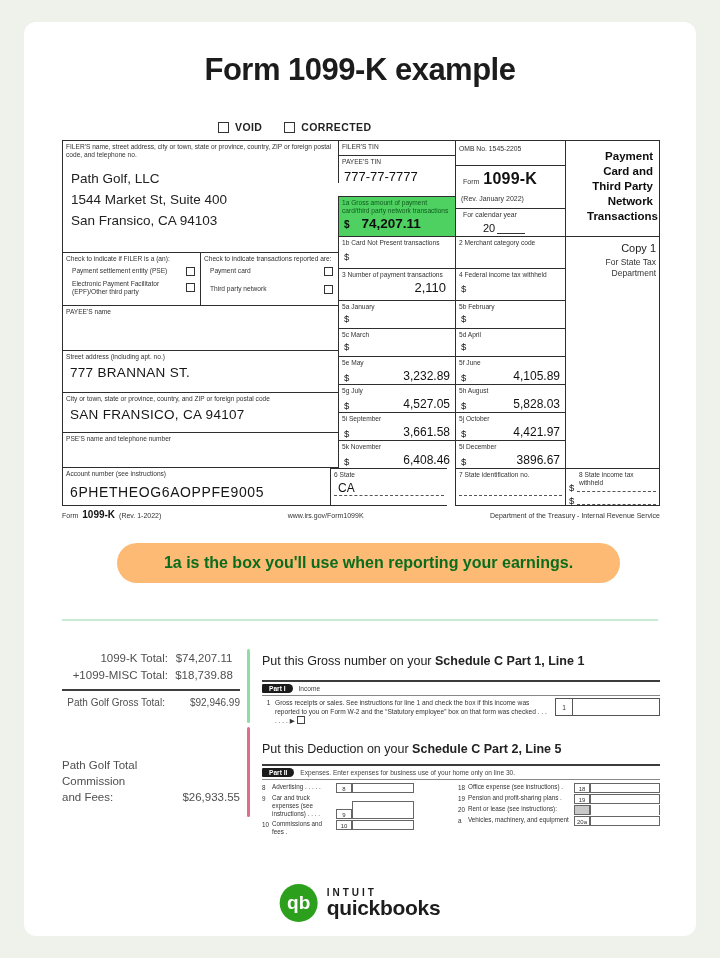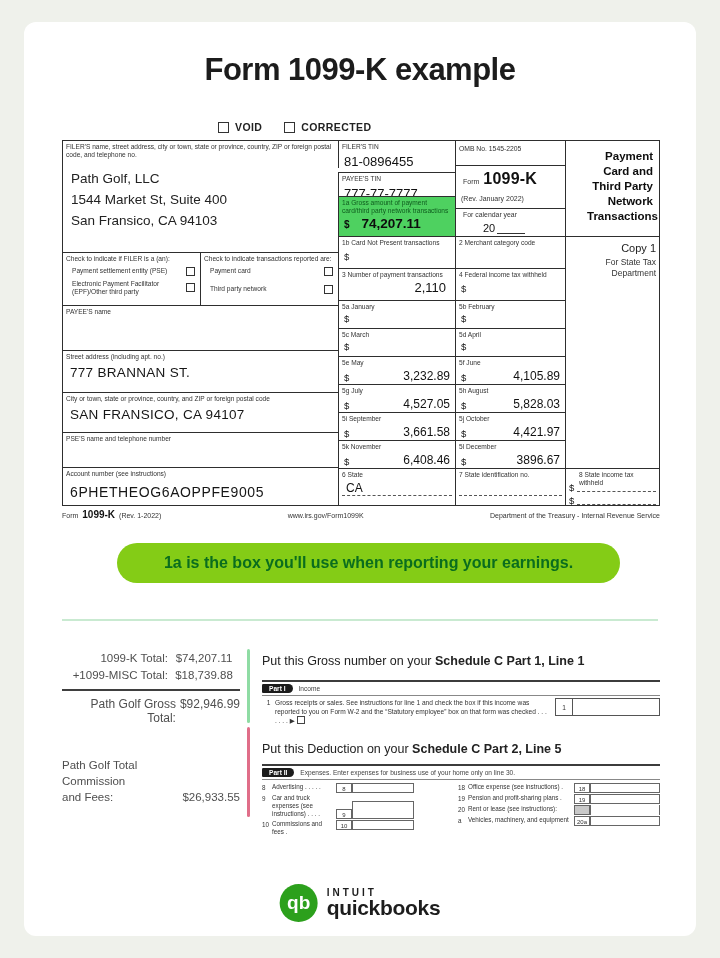--- a/index.html
+++ b/index.html
@@ -46,29 +46,29 @@
   .dash-abs{position:absolute;left:3px;right:3px;border-bottom:1px dashed #555;}
   .dashrow{position:absolute;left:3px;right:3px;display:flex;align-items:flex-end;}
   .dashrow .d{font-size:9.5px;color:#111;}
   .dashrow .fill{flex:1;border-bottom:1px dashed #555;margin:0 0 1px 3px;}
   .state-val{font-size:12px;margin:2px 0 0 4px;color:#111;}
   
   .f-footer{position:absolute;left:62px;top:509px;width:598px;display:flex;justify-content:space-between;align-items:baseline;font-size:7px;color:#333;}
   .f-footer .fw{font-size:7px;}
   .f-footer .fn{font-size:10px;font-weight:700;color:#111;margin:0 2px;}
   
-  .pill{position:absolute;left:117px;top:543px;width:503px;height:40px;border-radius:20px;background:#84cc16;display:flex;align-items:center;justify-content:center;font-size:16px;font-weight:600;color:#0a6d1e;}
+  .pill{position:absolute;left:117px;top:543px;width:503px;height:40px;border-radius:20px;background:#fdba74;display:flex;align-items:center;justify-content:center;font-size:16px;font-weight:600;color:#0a6d1e;}
   .sep{position:absolute;left:62px;top:619px;width:596px;border-top:2px solid #c9ead1;}
   
   .summary{position:absolute;left:62px;top:650px;width:178px;color:#4f4f4f;}
   .srow{display:flex;font-size:11.5px;line-height:1.5;}
   .srow .sl{flex:1;text-align:right;}
   .srow .sv{width:72px;text-align:center;}
   .sdiv{border-top:2px solid #3f3f3f;margin:4px 0 6px 0;}
-  .grossrow{display:flex;font-size:12px;}
+  .grossrow{display:flex;font-size:10px;gap:21px;}
   .grossrow .gl{flex:1;text-align:right;}
   .grossrow .gv{margin-left:4px;text-align:right;}
   .commission{position:absolute;left:62px;top:757px;width:178px;display:flex;align-items:flex-end;color:#4f4f4f;font-size:11.5px;line-height:1.4;}
   .commission .cl{flex:1;}
   .commission .cv{text-align:right;}
   .bar{position:absolute;width:3px;border-radius:2px;}
   .bar-green{left:247px;top:649px;height:74px;background:#8fdca4;}
   .bar-pink{left:247px;top:727px;height:90px;background:#e06e89;}
   
   .sched{position:absolute;left:262px;width:398px;color:#222;}
@@ -176,21 +176,21 @@
 
     <div class="cell b-b" style="left:0;top:327px;width:276px;height:39px;">
       <div class="lbl">Account number (see instructions)</div>
       <div class="acct-val">6PHETHEOG6AOPPFE9005</div>
     </div>
 
     <div class="cell" style="left:276px;top:0;width:117px;height:28px;">
       <div class="lbl">FILER'S TIN</div>
       <div class="tin-val">81-0896455</div>
     </div>
-    <div class="cell" style="left:276px;top:32px;width:117px;height:28px;">
+    <div class="cell" style="left:276px;top:15px;width:117px;height:28px;">
       <div class="lbl">PAYEE'S TIN</div>
       <div class="tin-val">777-77-7777</div>
     </div>
     <div class="cell green-cell" style="left:276px;top:56px;width:117px;height:40px;">
       <div class="lbl">1a Gross amount of payment card/third party network transactions</div>
       <div class="g-amt">
         <span class="d">$</span>
         <span>74,207.11</span>
       </div>
     </div>
@@ -281,21 +281,21 @@
         </div>
     </div>
     <div class="cell" style="left:393px;top:300px;width:110px;height:28px;">
       <div class="lbl">5l December</div>
       <div class="mval">
           <span class="d">$</span>
           <span>3896.67</span>
         </div>
     </div>
 
-    <div class="cell b-b" style="left:276px;top:328px;width:117px;height:38px;">
+    <div class="cell b-b" style="left:268px;top:328px;width:117px;height:38px;">
       <div class="lbl">6  State</div>
       <div class="state-val">CA</div>
       <div class="dash-abs" style="top:26px;"></div>
     </div>
 
     <div class="cell" style="left:393px;top:0;width:110px;height:25px;">
       <div class="omb">OMB No. 1545-2205</div>
     </div>
     <div class="cell" style="left:393px;top:25px;width:110px;height:43px;">
       <div class="formno-row">

